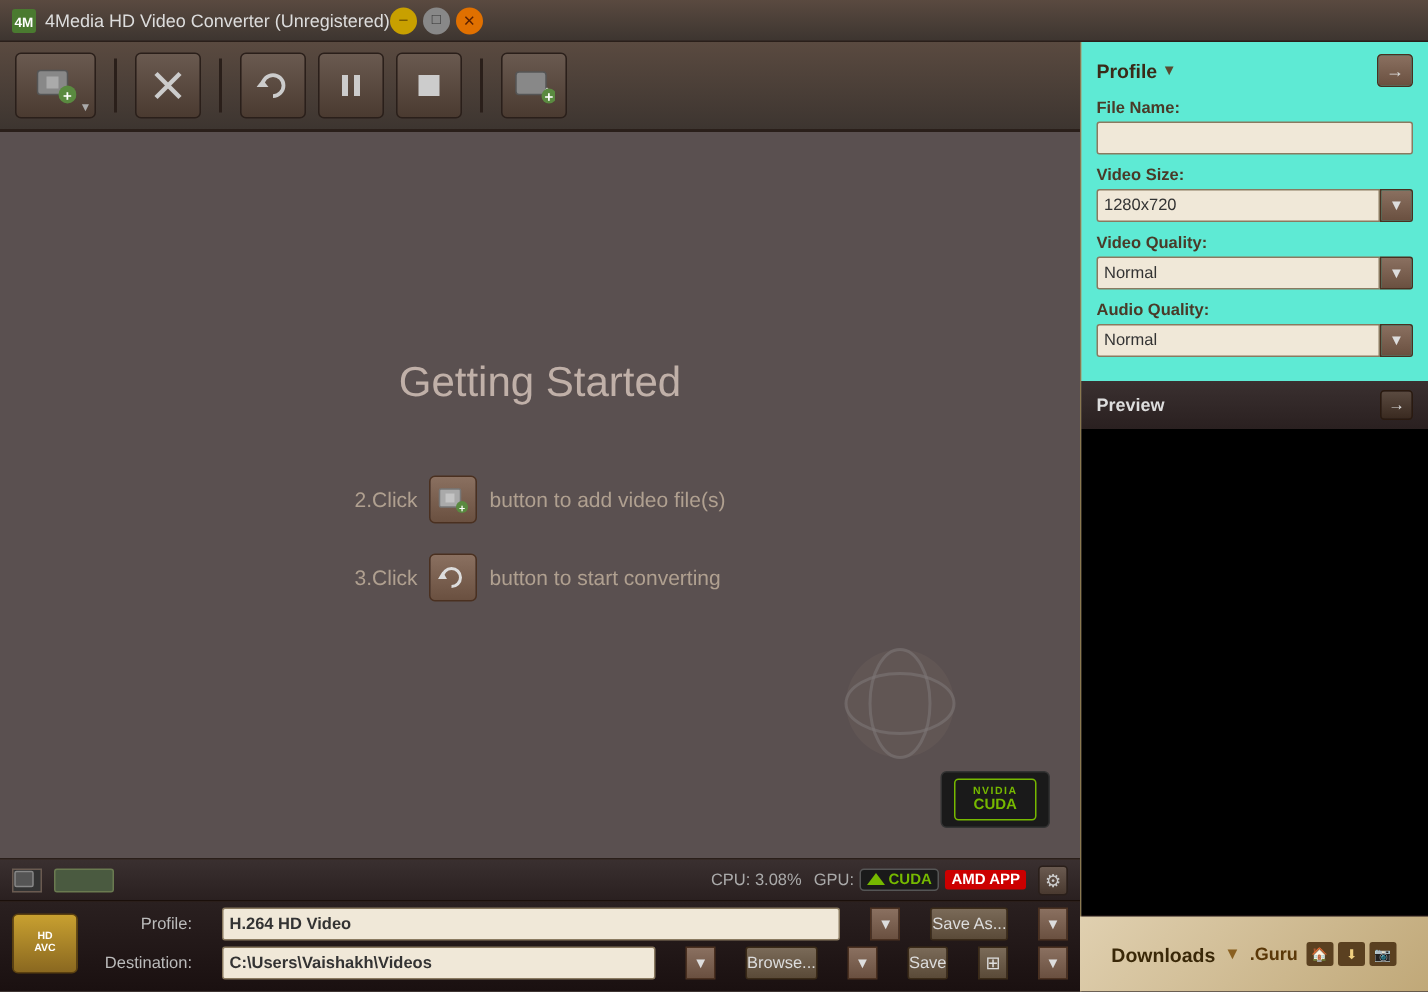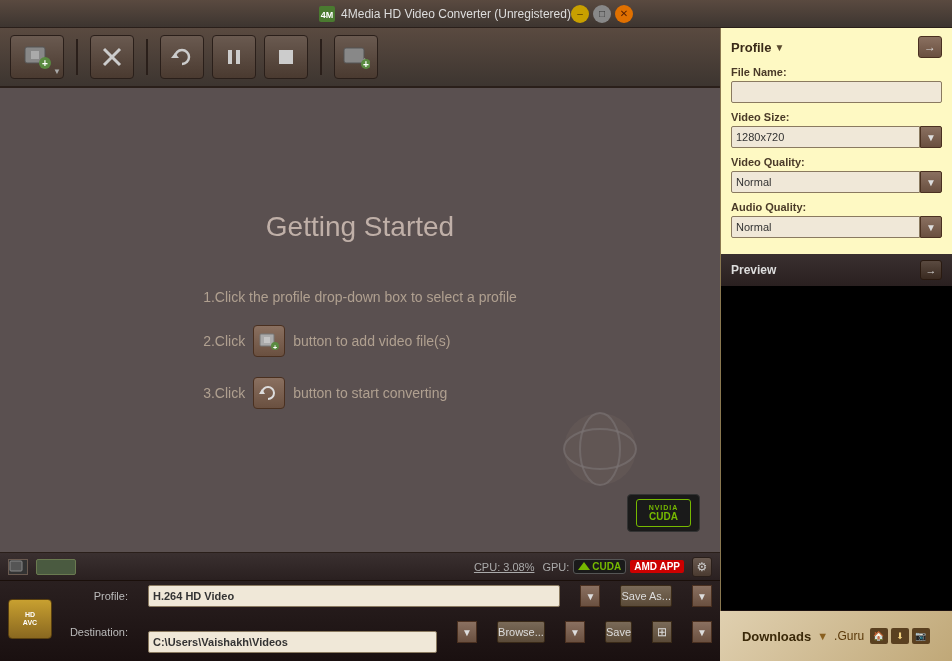--- a/index.html
+++ b/index.html
@@ -16,21 +16,20 @@
     
     #titlebar {
       background: linear-gradient(to bottom, #5a4a40, #3d3530);
       height: 28px;
       display: flex;
       align-items: center;
       padding: 0 8px;
       color: #ddd;
       font-size: 12px;
       border-bottom: 1px solid #2a1f1a;
-      justify-content: center;
     }
     #titlebar .win-controls {
       display: flex;
       gap: 4px;
     }
     .win-btn {
       width: 18px;
       height: 18px;
       border-radius: 50%;
       border: none;
@@ -179,21 +178,20 @@
       width: 40px;
       height: 16px;
       background: #4a5a40;
       border: 1px solid #6a7a50;
       border-radius: 2px;
     }
     .status-cpu {
       color: #aaa;
       font-size: 11px;
       margin-left: auto;
-      text-decoration: underline;
     }
     .status-gpu {
       color: #aaa;
       font-size: 11px;
       display: flex;
       align-items: center;
       gap: 4px;
     }
     .gpu-nvidia-badge {
       background: #1a1a1a;
@@ -317,21 +315,21 @@
       width: 232px;
       background: #c8b898;
       display: flex;
       flex-direction: column;
       border-left: 1px solid #8a7850;
     }
 
     
     #profile-section {
       padding: 8px 10px;
-      background: #fef9c3;
+      background: #5eead4;
     }
     .profile-header {
       display: flex;
       align-items: center;
       justify-content: space-between;
       margin-bottom: 8px;
     }
     .profile-title {
       font-size: 13px;
       font-weight: bold;
@@ -583,23 +581,20 @@
           <circle cx="24" cy="20" r="5" fill="#5a8a40"></circle>
           <text x="24" y="24" text-anchor="middle" fill="white" font-size="10" font-weight="bold">+</text>
         </svg>
       </div>
     </div>
 
     <div id="content-area">
       <div class="getting-started">
         <h2>Getting Started</h2>
         <div class="step">
-          <span>1.Click the profile drop-down box to select a profile</span>
-        </div>
-        <div class="step">
           <span>2.Click</span>
           <div class="step-icon">
             <svg width="20" height="18" viewBox="0 0 20 18">
               <rect x="1" y="2" width="14" height="12" rx="1" fill="#aaa" stroke="#777"></rect>
               <rect x="5" y="5" width="6" height="6" fill="#ddd" opacity="0.5"></rect>
               <circle cx="16" cy="14" r="4" fill="#5a8a40"></circle>
               <text x="16" y="17.5" text-anchor="middle" fill="white" font-size="7" font-weight="bold">+</text>
             </svg>
           </div>
           <span>button to add video file(s)</span>
@@ -663,21 +658,21 @@
         <div style="flex:1; display:flex; flex-direction:column; gap:4px;">
           <div class="bottom-row" style="margin-bottom:0;">
             <span class="bottom-label">Profile:</span>
             <input type="text" class="bottom-input" style="flex: 1 1 0%;" value="H.264 HD Video">
             <div class="bottom-dropdown-btn">▼</div>
             <button class="bottom-action-btn">Save As...</button>
             <div class="bottom-dropdown-btn">▼</div>
           </div>
           <div class="bottom-row" style="margin-bottom:0;">
             <span class="bottom-label">Destination:</span>
-            <input type="text" class="bottom-input" style="flex: 1 1 0%; margin-top: 20px;" value="C:\Users\Vaishakh\Videos">
+            <input type="text" class="bottom-input" style="flex: 1 1 0%;" value="C:\Users\Vaishakh\Videos">
             <div class="bottom-dropdown-btn">▼</div>
             <button class="bottom-action-btn">Browse...</button>
             <div class="bottom-dropdown-btn">▼</div>
             <button class="bottom-action-btn">Save</button>
             <div class="bottom-list-btn">⊞</div>
             <div class="bottom-dropdown-btn">▼</div>
           </div>
         </div>
       </div>
     </div>
@@ -751,21 +746,21 @@
           <div class="preview-volume"></div>
           <button class="preview-ctrl-btn">📷</button>
           <button class="preview-ctrl-btn">⛶</button>
         </div>
       </div>
 
       <div id="watermark">
         <div class="watermark-inner">
           <span style="color:#3a2808; font-size:13px; font-weight:bold;">Downloads</span>
           <span style="color:#8a6020; font-size:11px;">▼</span>
-          <span style="color:#5a3808; font-size:12px; font-weight:normal;">.Guru</span>
+          <span style="color:#5a3808; font-size:12px; font-weight:bold;">.Guru</span>
           <div class="watermark-icons">
             <div class="wm-icon">🏠</div>
             <div class="wm-icon">⬇</div>
             <div class="wm-icon">📷</div>
           </div>
         </div>
       </div>
     </div>
   </div>
 

